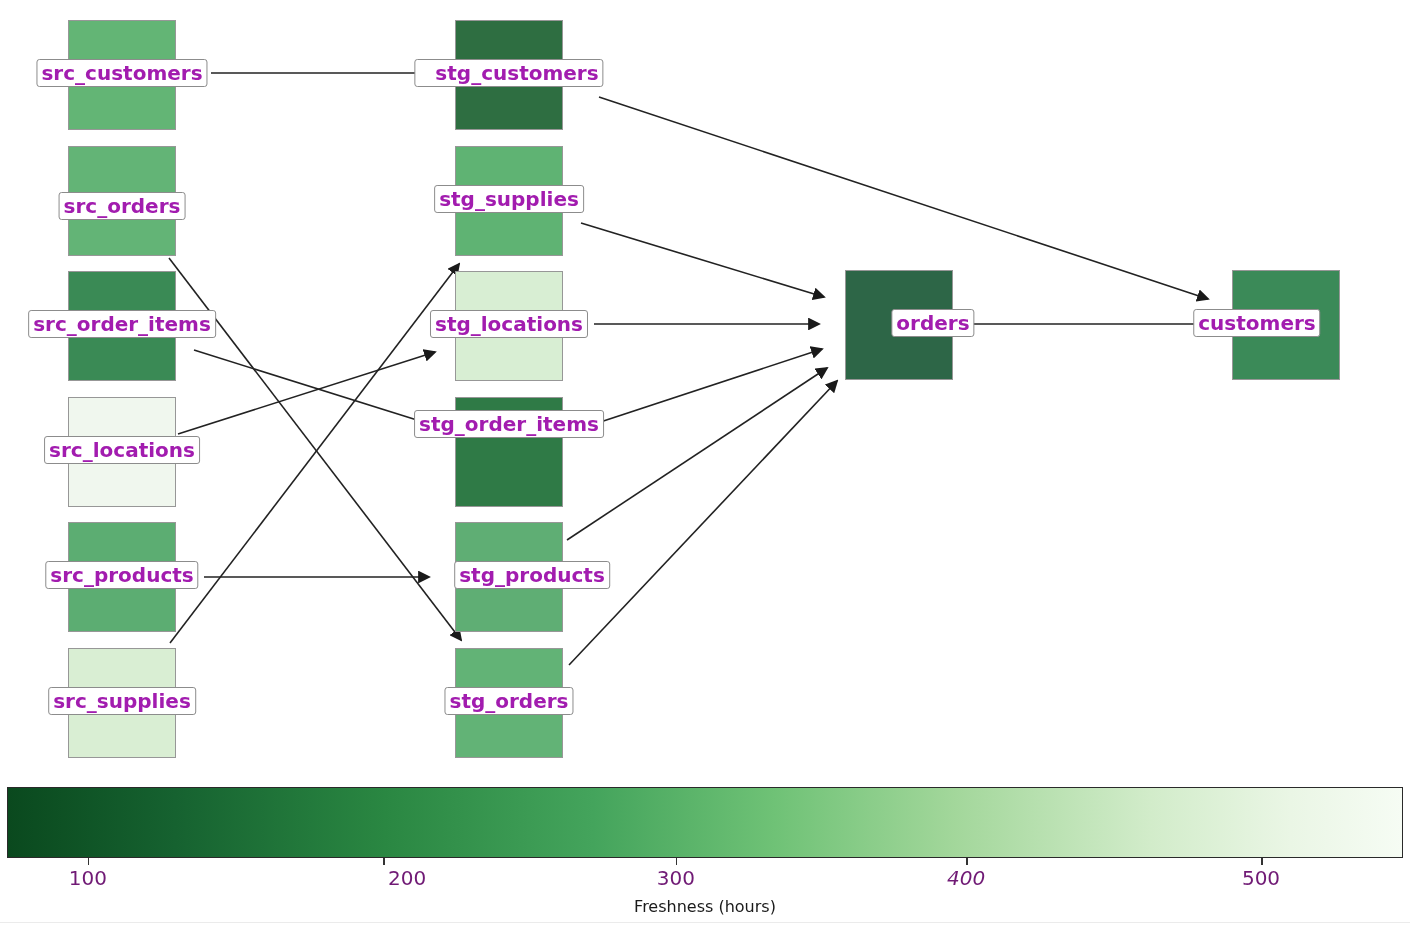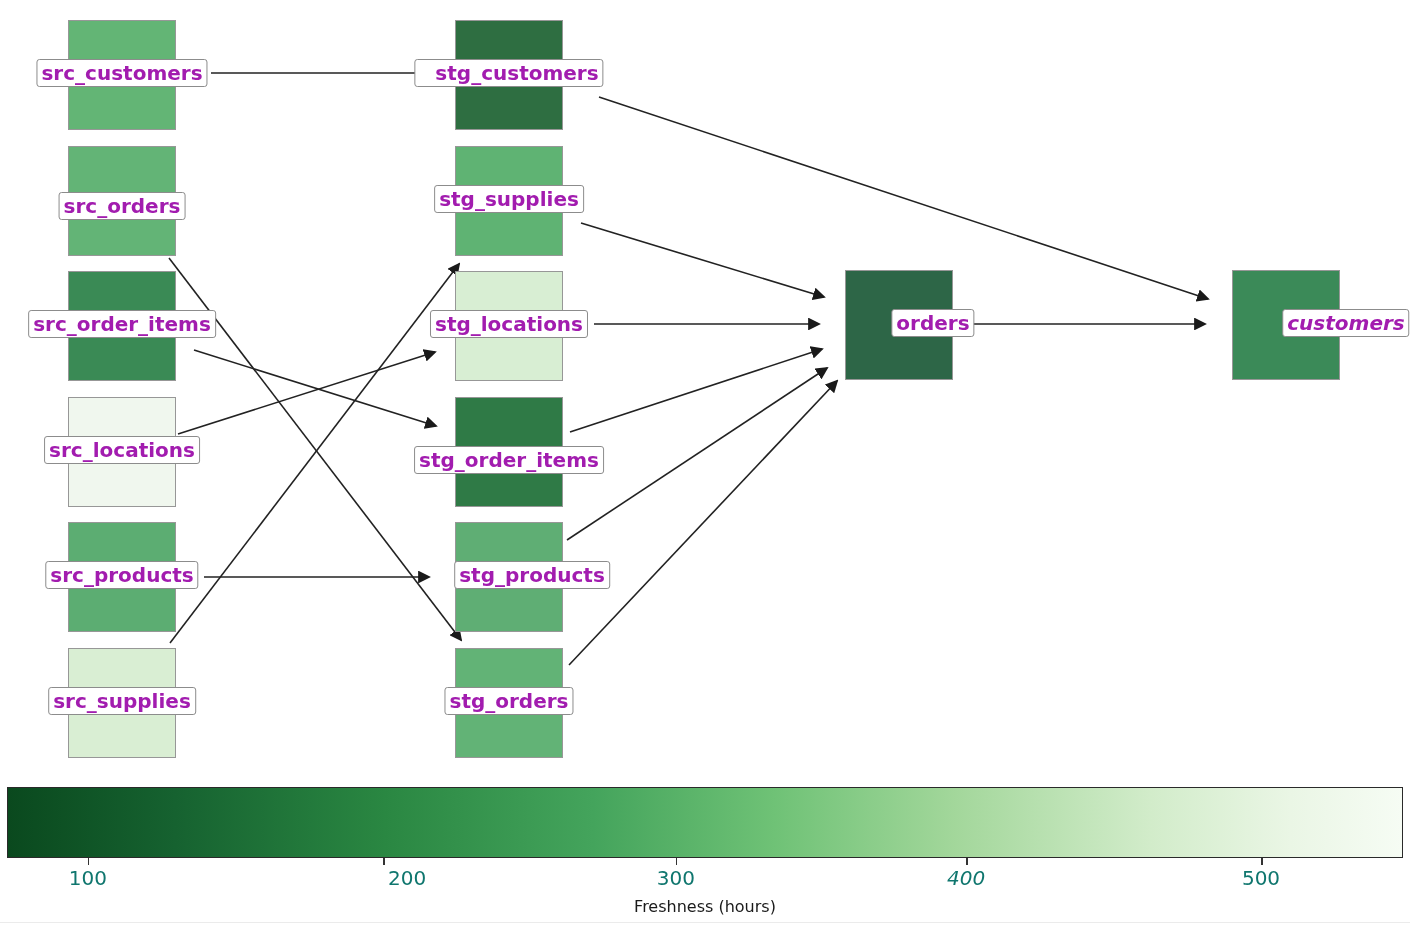--- a/index.html
+++ b/index.html
@@ -58,21 +58,21 @@
     width: 1.5px;
     height: 7px;
     background: #333333;
     z-index: 2;
   }
   .cb-tick-label {
     position: absolute;
     top: 866px;
     transform: translateX(-50%);
     font-size: 20px;
-    color: #0f766e;
+    color: #701a75;
     z-index: 2;
   }
   .cb-axis-label {
     position: absolute;
     top: 897px;
     left: 705px;
     transform: translateX(-50%);
     font-size: 16px;
     color: #1a1a1a;
     z-index: 2;
@@ -128,29 +128,29 @@
       <div class="node-label" style="left: 122px; top: 575px;">src_products</div>
       <div class="node-box" style="left: 68px; top: 648px; width: 108px; height: 110px; background: rgb(217, 238, 211);"></div>
       <div class="node-label" style="left: 122px; top: 701px;">src_supplies</div>
       <div class="node-box" style="left: 455px; top: 20px; width: 108px; height: 110px; background: rgb(46, 110, 65);"></div>
       <div class="node-label" style="left: 509px; top: 73px; padding-left: 20px;">stg_customers</div>
       <div class="node-box" style="left: 455px; top: 146px; width: 108px; height: 110px; background: rgb(95, 179, 115);"></div>
       <div class="node-label" style="left: 509px; top: 199px;">stg_supplies</div>
       <div class="node-box" style="left: 455px; top: 271px; width: 108px; height: 110px; background: rgb(216, 238, 211);"></div>
       <div class="node-label" style="left: 509px; top: 324px;">stg_locations</div>
       <div class="node-box" style="left: 455px; top: 397px; width: 108px; height: 110px; background: rgb(47, 122, 70);"></div>
-      <div class="node-label" style="left: 509px; top: 460px;">stg_order_items</div>
+      <div class="node-label" style="left: 509px; top: 424px;">stg_order_items</div>
       <div class="node-box" style="left: 455px; top: 522px; width: 108px; height: 110px; background: rgb(95, 174, 116);"></div>
       <div class="node-label" style="left: 532px; top: 575px;">stg_products</div>
       <div class="node-box" style="left: 455px; top: 648px; width: 108px; height: 110px; background: rgb(98, 179, 118);"></div>
       <div class="node-label" style="left: 509px; top: 701px;">stg_orders</div>
       <div class="node-box" style="left: 845px; top: 270px; width: 108px; height: 110px; background: rgb(45, 102, 71);"></div>
       <div class="node-label" style="left: 899px; top: 323px; margin-left: 34px;">orders</div>
       <div class="node-box" style="left: 1232px; top: 270px; width: 108px; height: 110px; background: rgb(59, 138, 88);"></div>
-      <div class="node-label" style="left: 1346px; top: 323px; font-style: italic;">customers</div>
+      <div class="node-label" style="left: 1257px; top: 323px;">customers</div>
     </div>
 
   <div class="colorbar" id="colorbar" style="background: linear-gradient(to right, rgb(10, 73, 30) 0%, rgb(22, 98, 48) 12%, rgb(42, 135, 66) 27%, rgb(68, 164, 92) 42%, rgb(111, 194, 118) 55%, rgb(163, 215, 155) 68%, rgb(210, 236, 202) 82%, rgb(234, 246, 229) 92%, rgb(246, 252, 244) 100%);"></div>
   <div id="cbticks">
       <div class="cb-tick" style="left: 87.968px;"></div>
       <div class="cb-tick-label" style="left: 87.968px;">100</div>
       <div class="cb-tick" style="left: 383.082px;"></div>
       <div class="cb-tick-label" style="left: 383.082px; margin-left: 24px;">200</div>
       <div class="cb-tick" style="left: 675.963px;"></div>
       <div class="cb-tick-label" style="left: 675.963px;">300</div>

